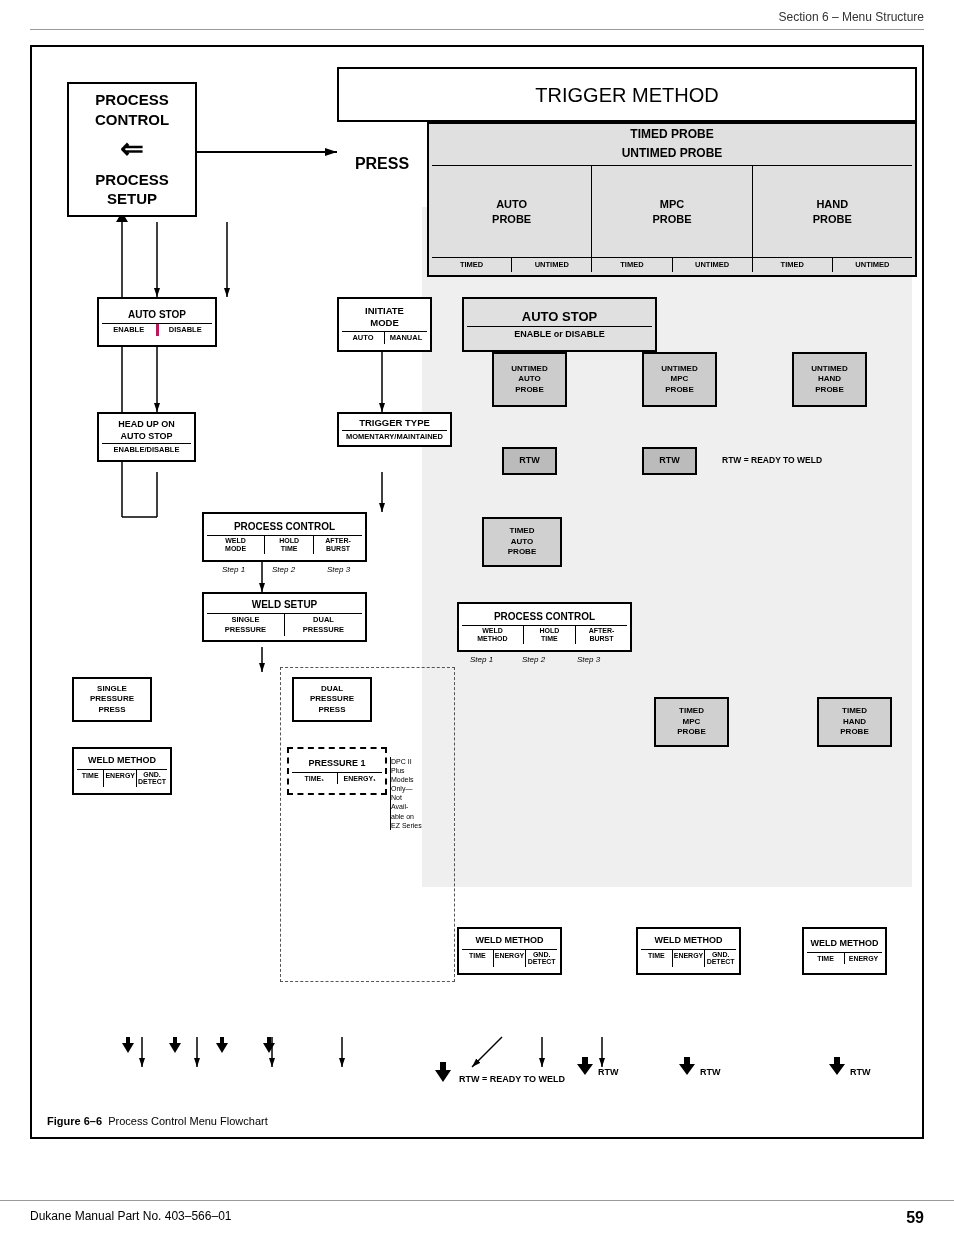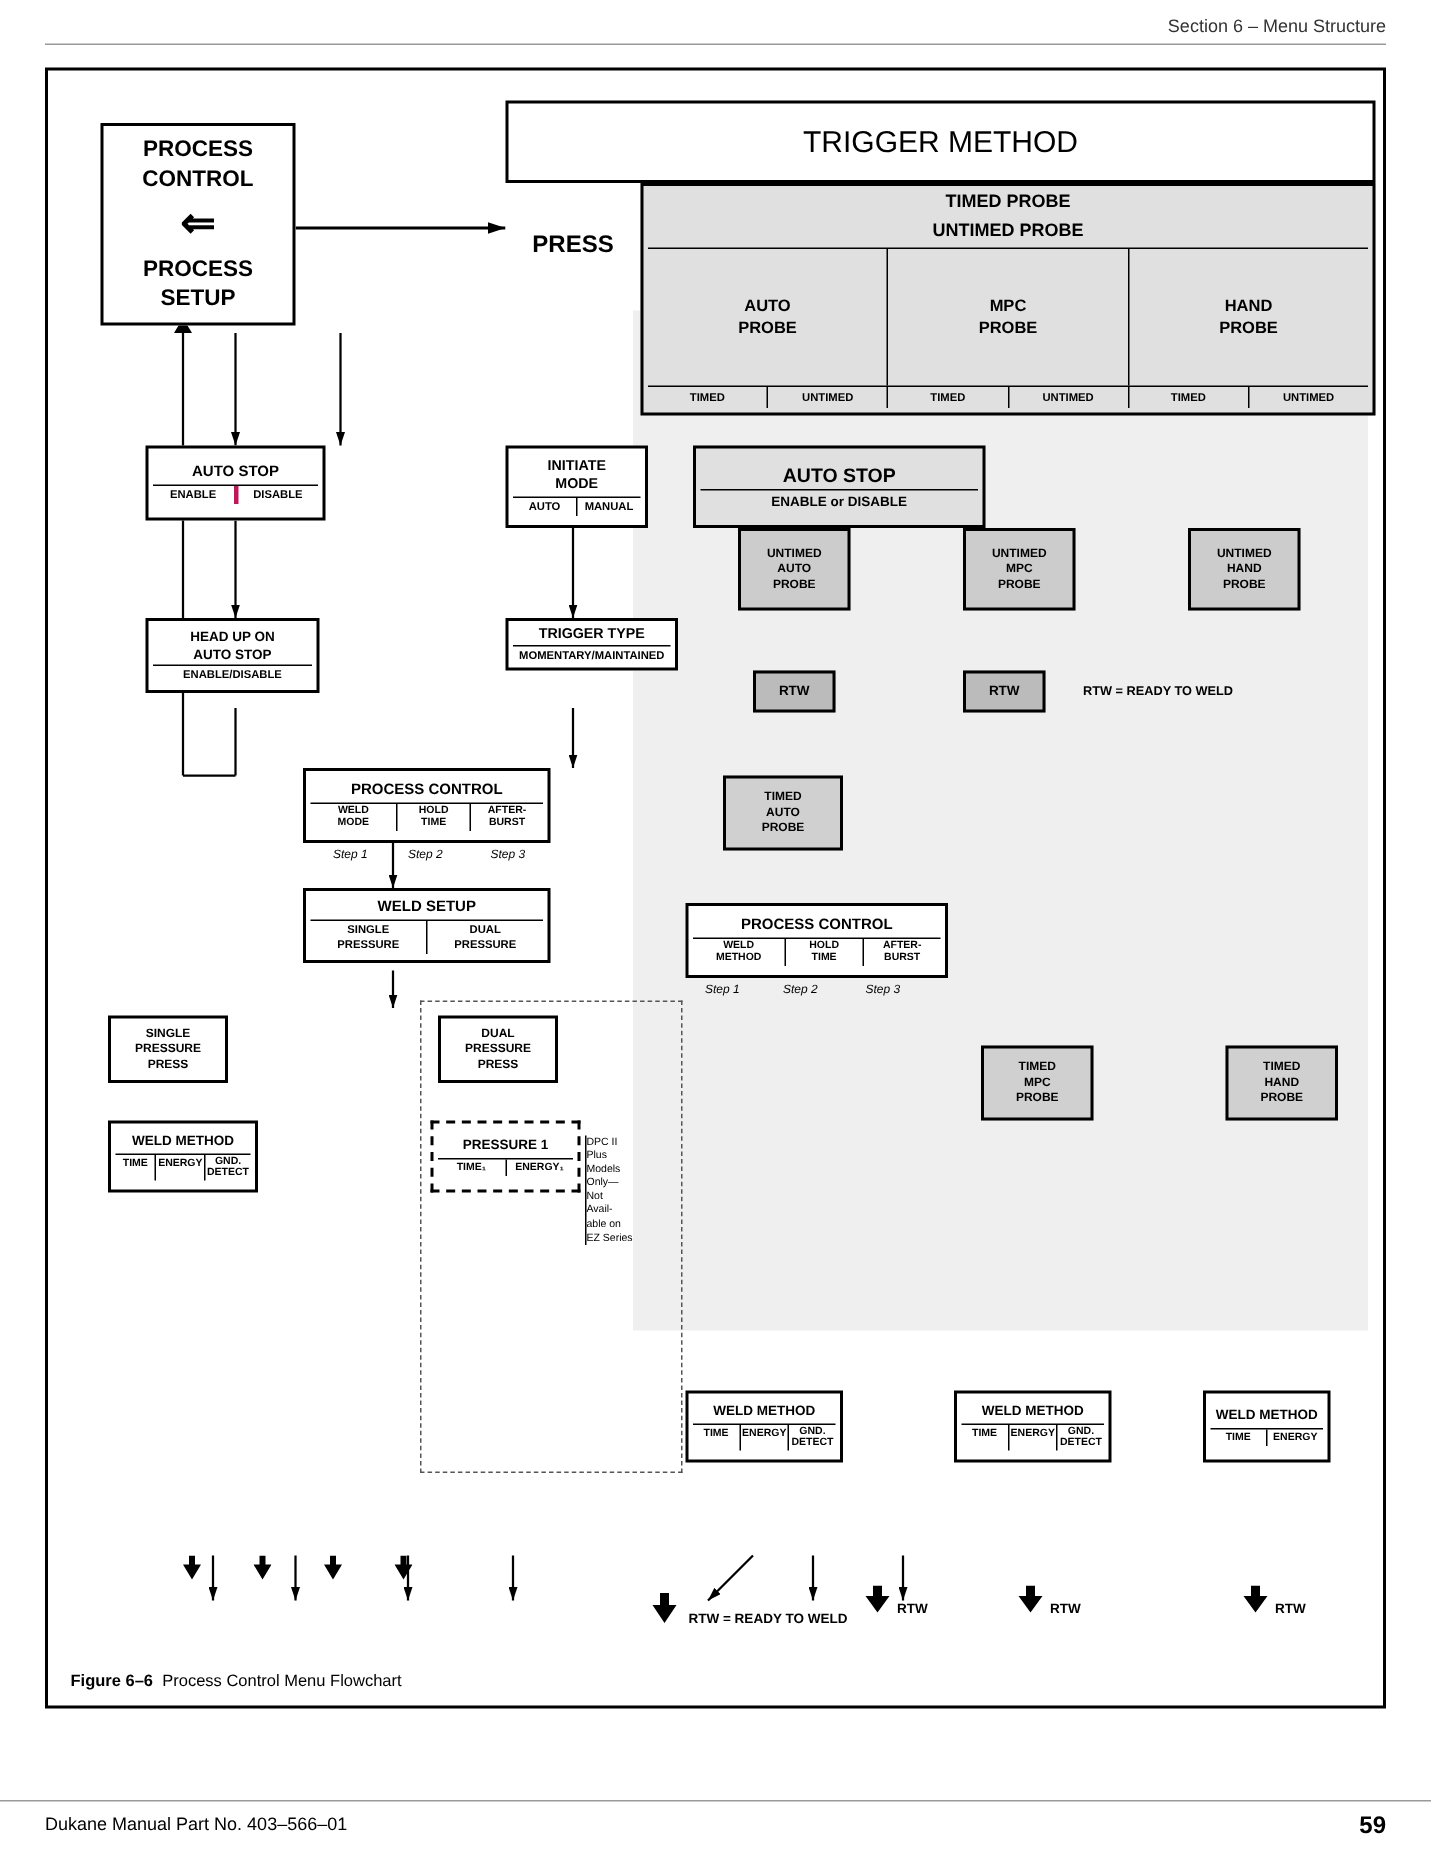--- a/index.html
+++ b/index.html
@@ -211,21 +211,21 @@
         </div>
 
         <div class="fc-box" style="left:295px; top:240px; width:95px; height:55px;">
           <div style="font-size:9.5px; font-weight:bold;">INITIATE<br>MODE</div>
           <div style="display:flex; width:100%; border-top:1px solid #000; margin-top:2px;">
             <div style="flex:1; text-align:center; font-size:7.5px; border-right:1px solid #000; padding:1px;">AUTO</div>
             <div style="flex:1; text-align:center; font-size:7.5px; padding:1px;">MANUAL</div>
           </div>
         </div>
 
-        <div class="fc-box" style="left:55px; top:355px; width:116px; height:50px;align-items:center;">
+        <div class="fc-box" style="left:55px; top:355px; width:99px; height:50px;align-items:center;">
           <div style="font-size:9px; font-weight:bold; line-height:1.3;">HEAD UP ON<br>AUTO STOP</div>
           <div style="font-size:7.5px; border-top:1px solid #000; width:100%; text-align:center; padding-top:1px;">ENABLE/DISABLE</div>
         </div>
 
         <div class="fc-box" style="left:295px; top:355px; width:115px; height:35px;">
           <div style="font-size:9.5px; font-weight:bold;">TRIGGER  TYPE</div>
           <div style="font-size:7.5px; border-top:1px solid #000; width:100%; text-align:center; padding-top:1px;">MOMENTARY/MAINTAINED</div>
         </div>
 
         <div class="fc-box" style="left:160px; top:455px; width:165px; height:50px;">

